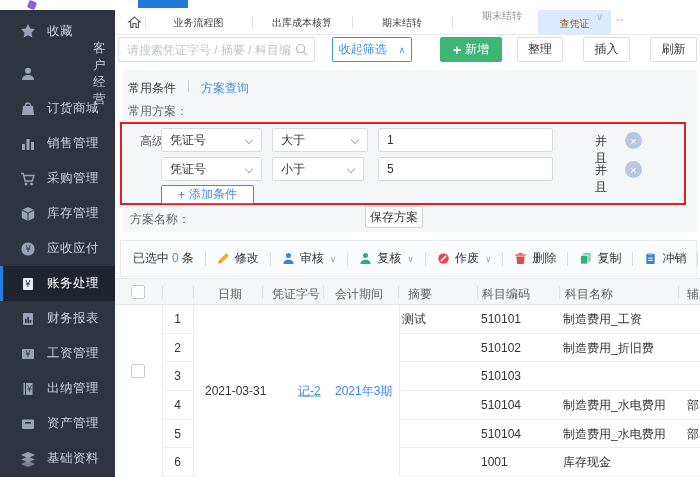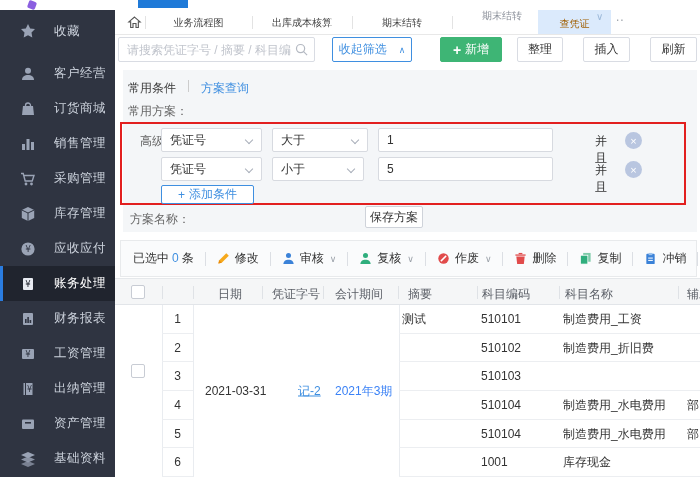--- a/index.html
+++ b/index.html
@@ -9,22 +9,22 @@
 
   
   .topstrip { position:absolute; left:0; top:0; width:700px; height:10px; background:#fff; z-index:5; }
   .logo-frag { position:absolute; left:28px; top:1px; width:8px; height:8px; background:#8b5fe0; border-radius:2px; transform:rotate(20deg); }
   .blue-frag { position:absolute; left:138px; top:0; width:50px; height:8px; background:#1f7ad8; }
 
   
   .sidebar { position:absolute; left:0; top:10px; width:115px; height:467px; background:#2f3441; z-index:4; }
   .side-item { height:35px; display:flex; align-items:center; padding-left:20px; color:#ccd2dc; cursor:pointer; position:relative; }
   .side-item:nth-child(1){ margin-top:3px; height:36px; }
-  .side-item:nth-child(2){ margin-top:7px; }
-  .side-item .lbl { margin-left:18px; font-size:12.5px; letter-spacing:.5px; }
+  .side-item:nth-child(2){ margin-top:7px;gap:46px; }
+  .side-item .lbl { margin-left:11px; font-size:12.5px; letter-spacing:.5px; }
   .side-item.active { background:#20242e; color:#fff; }
   .side-item.active::before { content:""; position:absolute; left:0; top:0; bottom:0; width:3px; background:#2a7ce0; }
   .side-item svg { width:16px; height:16px; flex:none; }
   .si { fill:#9aa3b5; }
   .side-item.active .si { fill:#e8ebf2; }
   .si-dark { fill:#2f3441; }
 
   
   .main { position:absolute; left:115px; top:10px; width:585px; height:467px; background:#fff; }
 

